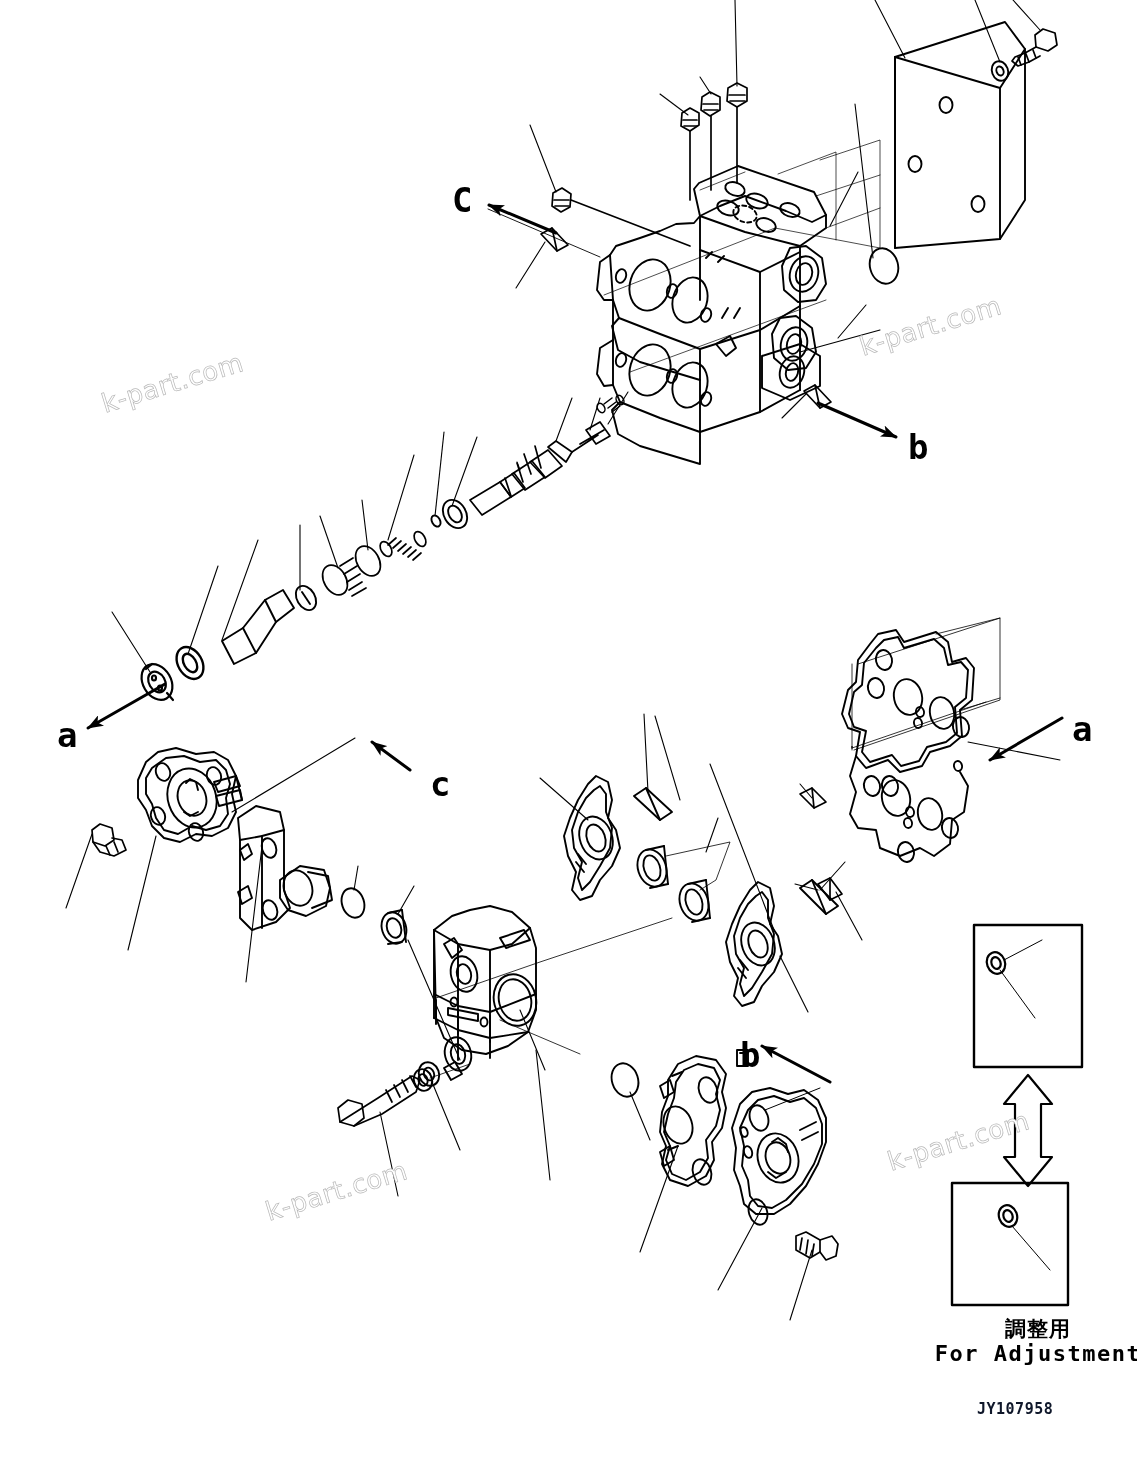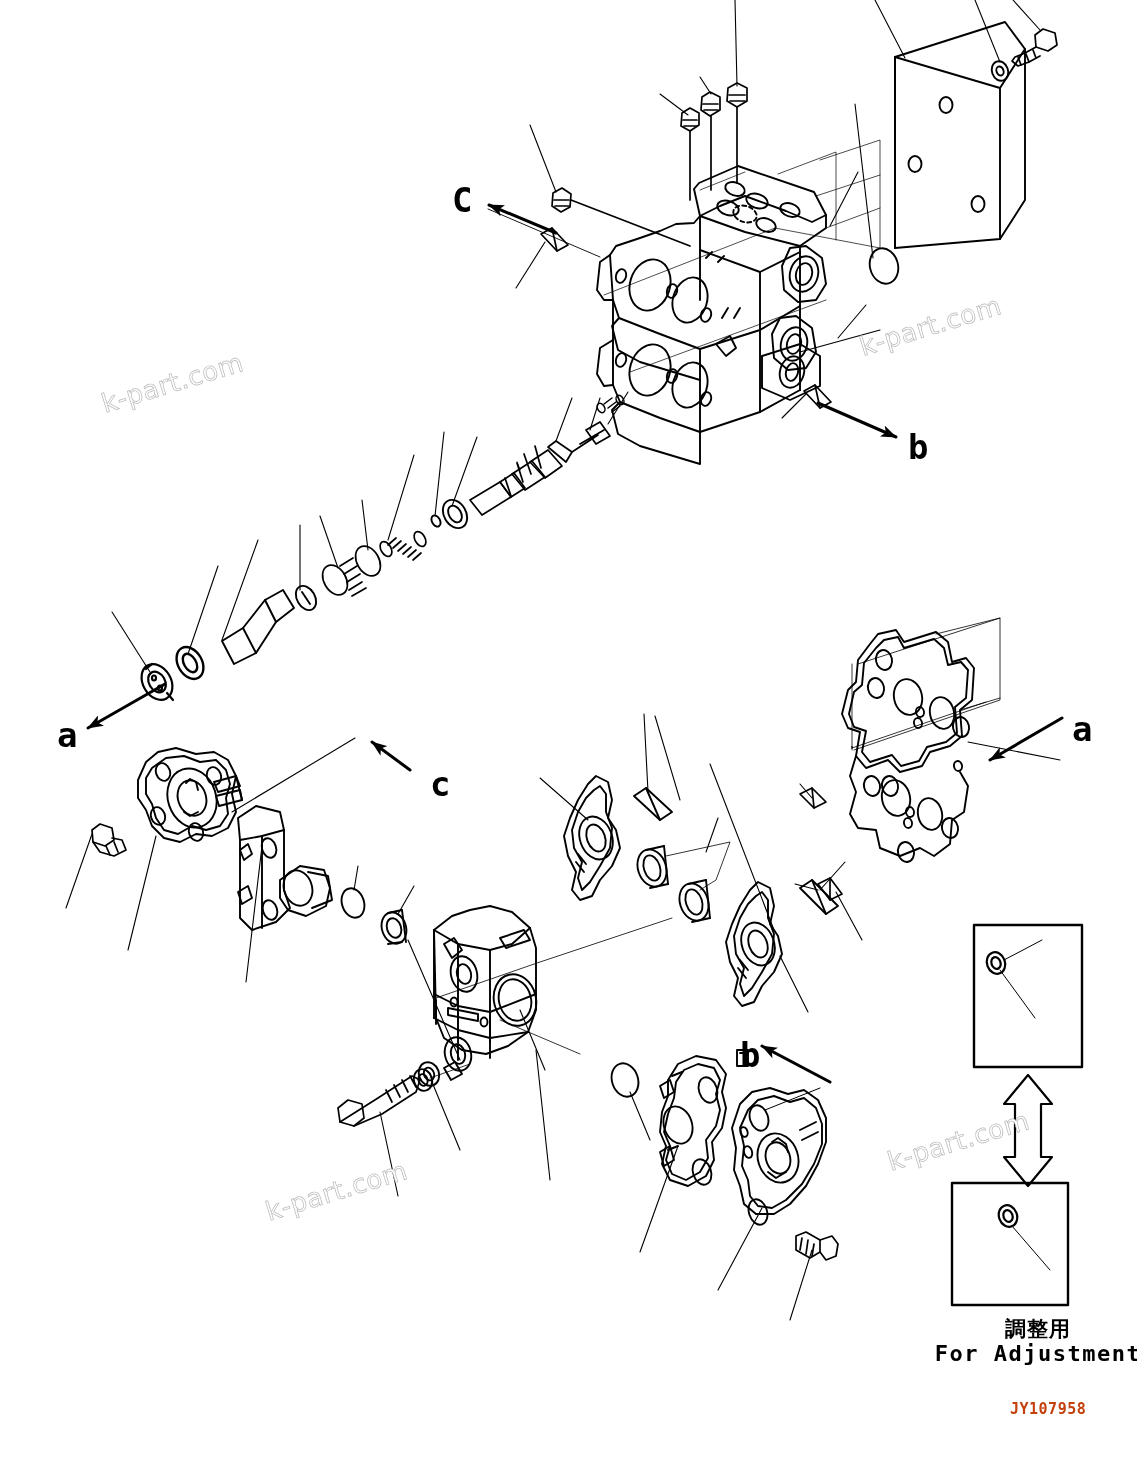--- a/index.html
+++ b/index.html
@@ -54,23 +54,22 @@
     letter-spacing:1.5px;
     display:block;
   }
 
   .drawingNo{
     position:absolute;
     font-family:"DejaVu Sans Mono", monospace;
     font-size:15px;
     font-weight:bold;
     letter-spacing:0.5px;
-    color:#c2410c;
+    color:#0f172a;
     white-space:nowrap;
-    margin-left:33px;
   }
 </style>
 </head>
 <body>
 
 <div id="stage">
 
   <svg width="1137" height="1459" viewBox="0 0 1137 1459">
     <defs>
       <marker id="ahead" markerWidth="16" markerHeight="12" refX="15" refY="6" orient="auto" markerUnits="userSpaceOnUse">

